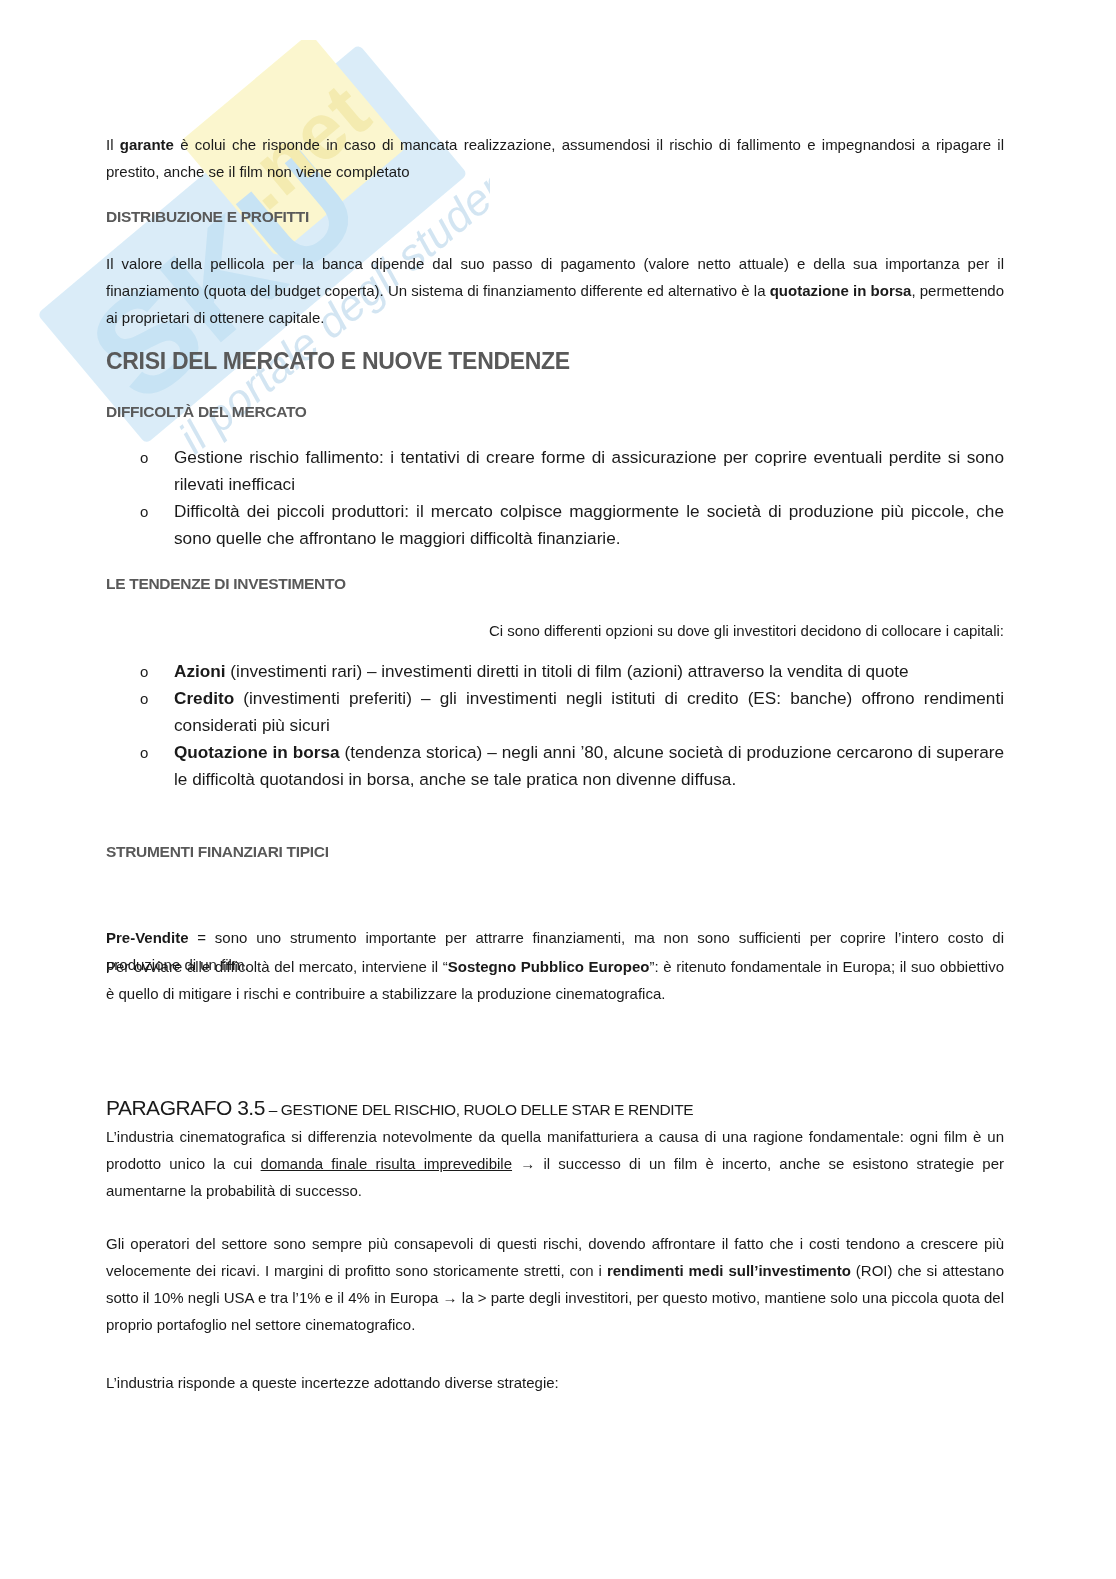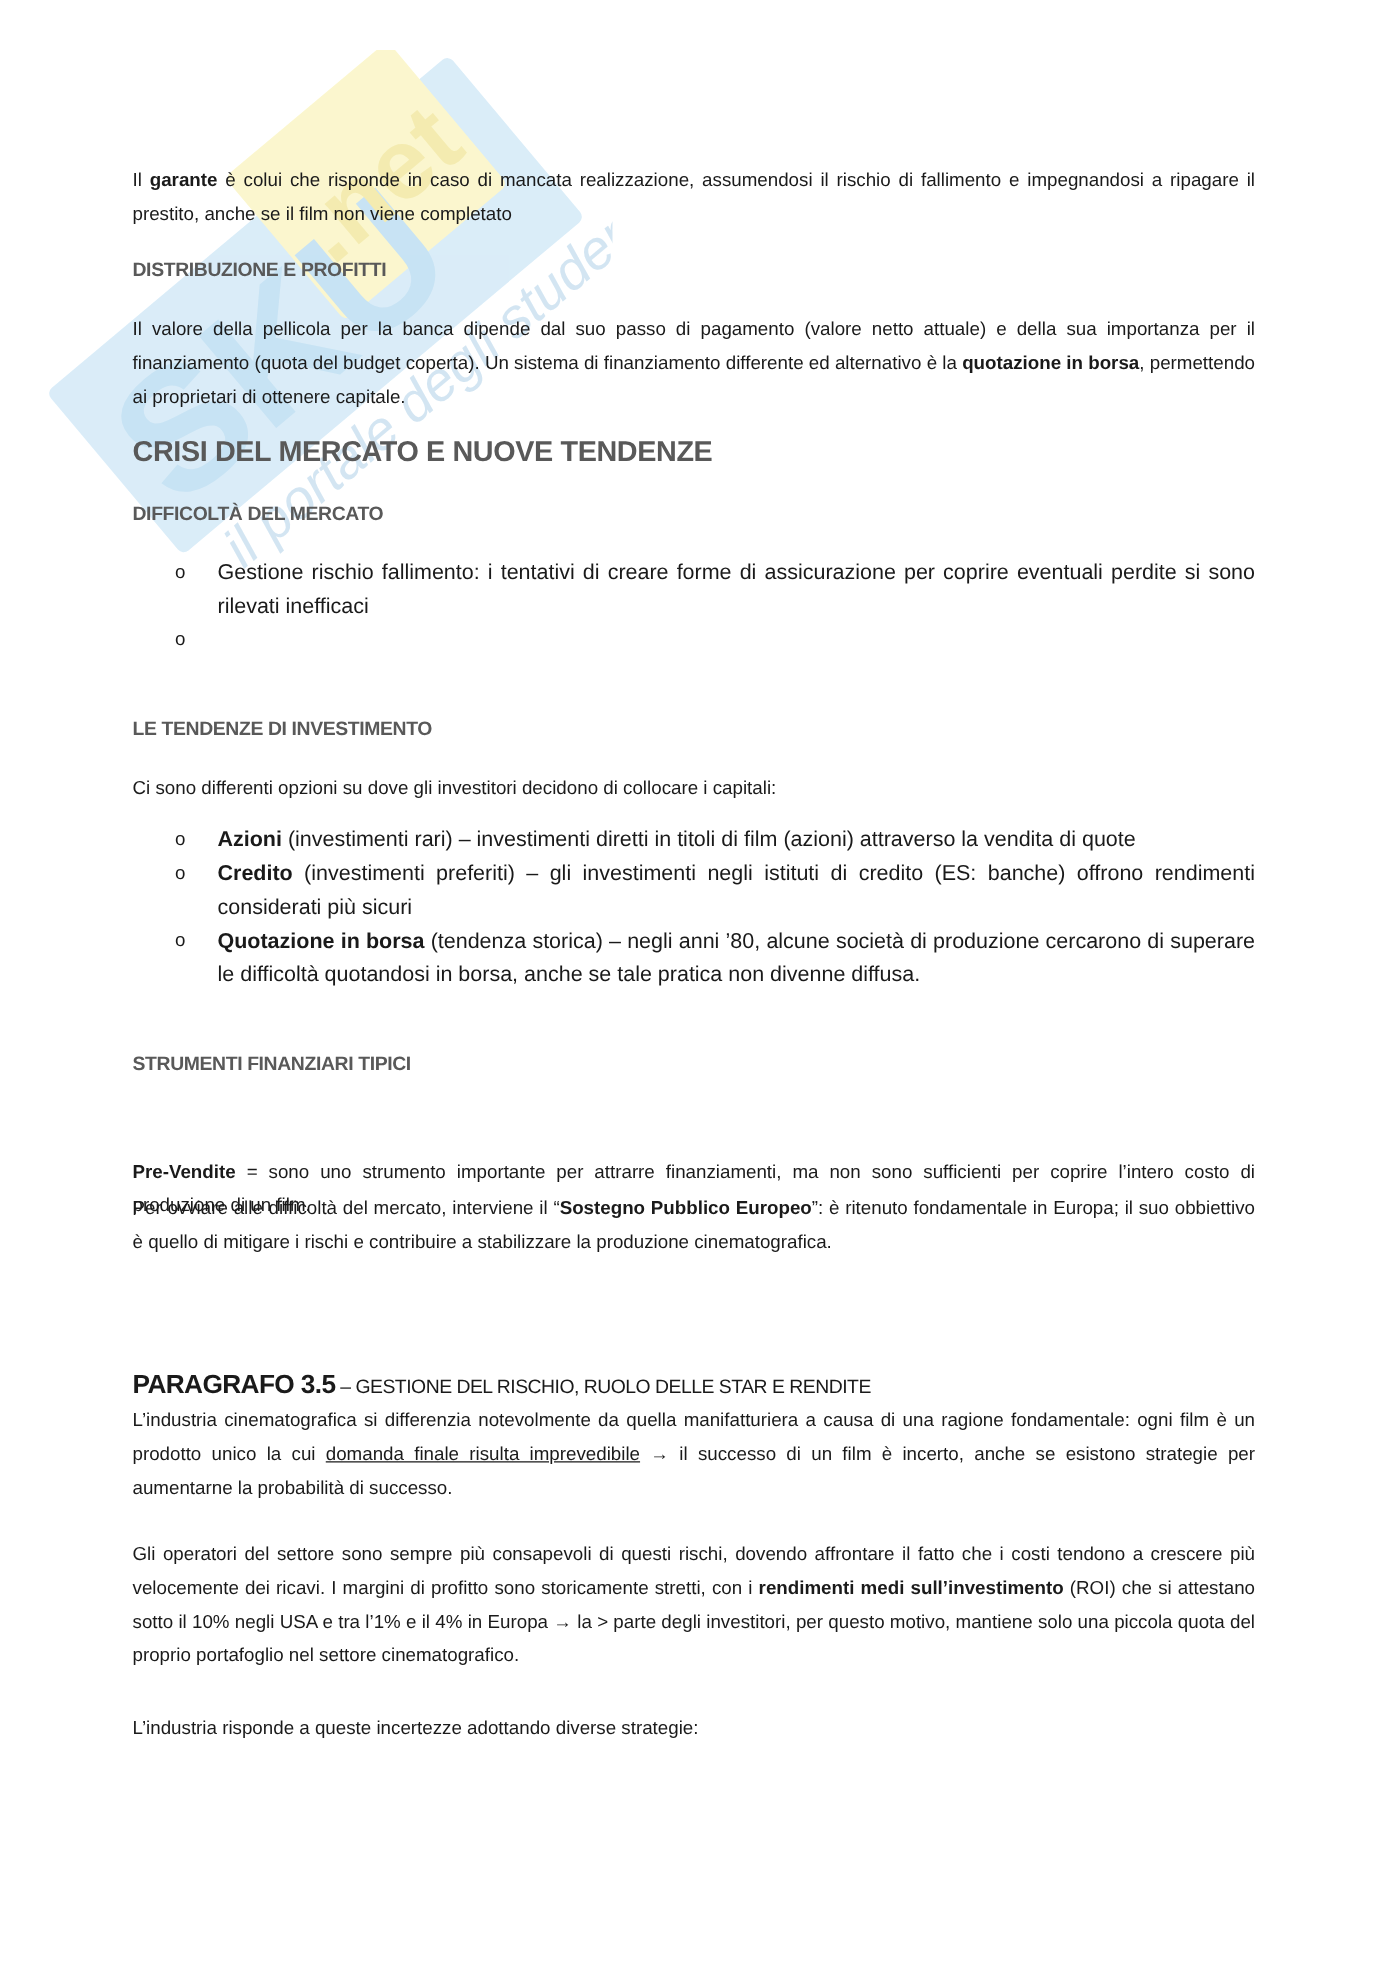--- a/index.html
+++ b/index.html
@@ -79,21 +79,21 @@
     .u { text-decoration: underline; }
     .para-head {
       position: absolute;
       left: 0;
       top: 1096px;
       font-size: 15.5px;
       letter-spacing: -0.4px;
     }
     .para-head .big {
       font-size: 21px;
-      font-weight: 700;
+      font-weight: 400;
       letter-spacing: -0.5px;
     }
   </style>
 </head>
 <body>
 
 <svg class="watermark" viewBox="0 0 470 430" xmlns="http://www.w3.org/2000/svg">
   <g transform="rotate(-40 235 215)" opacity="0.9">
     <rect x="30" y="120" width="420" height="170" rx="6" fill="#d6ebf8"></rect>
     <rect x="250" y="80" width="170" height="150" rx="6" fill="#fbf6c9"></rect>
@@ -114,26 +114,26 @@
   <p class="p" style="top:250px;">
     <span>Il valore della pellicola per la banca dipende dal suo passo di pagamento (valore netto attuale) e della sua importanza per il finanziamento (quota del budget coperta). Un sistema di finanziamento differente ed alternativo è la </span><b>quotazione in borsa</b><span>, permettendo ai proprietari di ottenere capitale.</span>
   </p>
 
   <h2 class="h2" style="top:348px;">CRISI DEL MERCATO E NUOVE TENDENZE</h2>
 
   <h3 class="sub" style="top:403px;text-align:right;">DIFFICOLTÀ DEL MERCATO</h3>
 
   <ul class="list cond-list" style="top:444px;">
     <li class="li"><span class="bullet">o</span><span>Gestione rischio fallimento: i tentativi di creare forme di assicurazione per coprire eventuali perdite si sono rilevati inefficaci</span></li>
-    <li class="li"><span class="bullet">o</span></li>
+    <li class="li"><span class="bullet">o</span><span>Difficoltà dei piccoli produttori: il mercato colpisce maggiormente le società di produzione più piccole, che sono quelle che affrontano le maggiori difficoltà finanziarie.</span></li>
   </ul>
 
   <h3 class="sub" style="top:575px;">LE TENDENZE DI INVESTIMENTO</h3>
 
-  <p class="p left" style="top:617px;">Ci sono differenti opzioni su dove gli investitori decidono di collocare i capitali:</p>
+  <p class="p left" style="top:617px;text-align:right;">Ci sono differenti opzioni su dove gli investitori decidono di collocare i capitali:</p>
 
   <ul class="list" style="top:658px;">
     <li class="li"><span class="bullet">o</span><b>Azioni</b><span> (investimenti rari) – investimenti diretti in titoli di film (azioni) attraverso la vendita di quote</span></li>
     <li class="li"><span class="bullet">o</span><b>Credito</b><span> (investimenti preferiti) – gli investimenti negli istituti di credito (ES: banche) offrono rendimenti considerati più sicuri</span></li>
     <li class="li"><span class="bullet">o</span><b>Quotazione in borsa</b><span> (tendenza storica) – negli anni ’80, alcune società di produzione cercarono di superare le difficoltà quotandosi in borsa, anche se tale pratica non divenne diffusa.</span></li>
   </ul>
 
   <h3 class="sub" style="top:843px;">STRUMENTI FINANZIARI TIPICI</h3>
 
   <p class="p" style="top:884px;margin-top:40px;">

